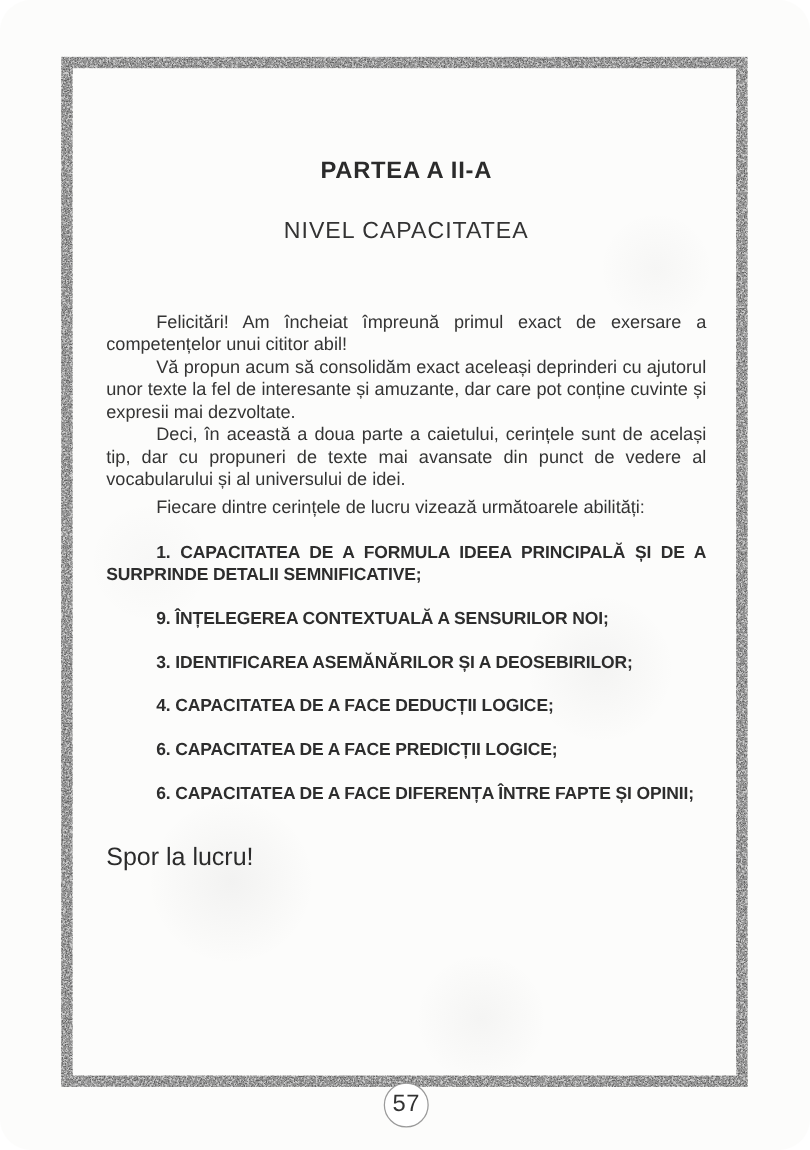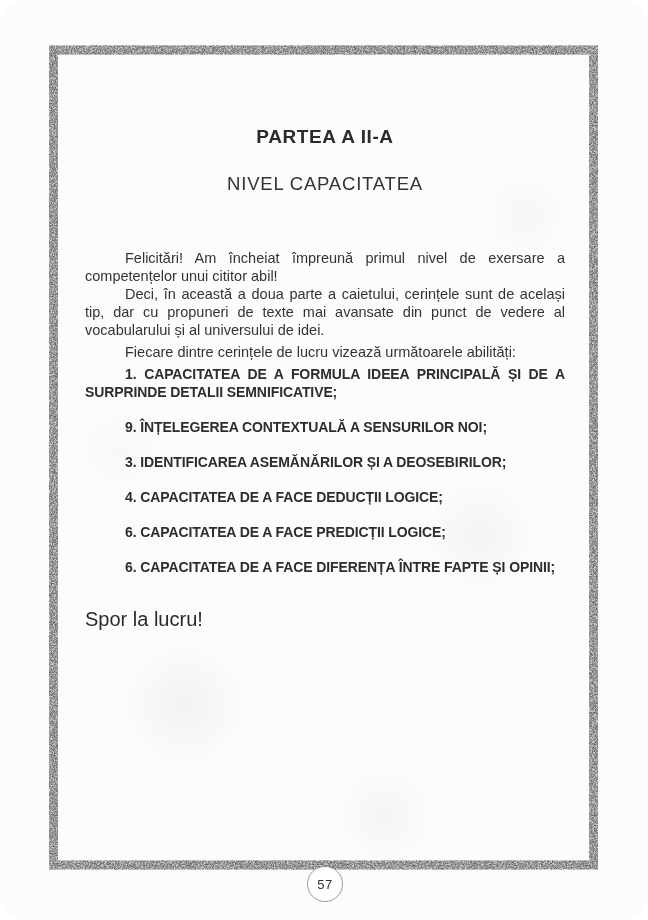--- a/index.html
+++ b/index.html
@@ -58,21 +58,21 @@
     font-size: 14.5px;
     line-height: 18px;
     text-align: justify;
     text-indent: 40px;
     color: #343434;
   }
   .body-text p.lead-in {
     margin-top: 4px;
     text-align: left;
   }
-  .abilities { margin-top: 4px; }
+  .abilities { margin-top: 17px; }
   .abilities p {
     font-size: 14px;
     font-weight: bold;
     line-height: 18px;
     text-align: justify;
     text-indent: 40px;
     letter-spacing: -0.1px;
     margin-bottom: 17px;
     color: #2d2d2d;
   }
@@ -91,21 +91,21 @@
     height: 36px;
     border-radius: 50%;
     background: #ffffff;
     border: 1px solid #9a9a9a;
     display: flex;
     align-items: center;
     justify-content: center;
     z-index: 5;
   }
   .page-badge span {
-    font-size: 13px;
+    font-size: 19px;
     color: #333333;
     letter-spacing: 0.5px;
   }
 </style>
 </head>
 <body>
 
 <div class="sheet">
 
   <svg class="frame" viewBox="0 0 648 920" xmlns="http://www.w3.org/2000/svg">
@@ -126,21 +126,22 @@
     <rect x="53.5" y="50" width="540" height="815" fill="none" stroke="#444444" stroke-width="9" filter="url(#speckle2)"></rect>
   </svg>
 
   <div class="content">
 
     <h1 class="title">PARTEA A II-A</h1>
 
     <h2 class="subtitle">NIVEL CAPACITATEA</h2>
 
     <div class="body-text">
-      <p>Felicitări! Am încheiat împreună primul nivel de exersare a competențelor unui cititor abil!</p>
+      <p>Felicitări! Am încheiat împreună primul exact de exersare a competențelor unui cititor abil!</p>
+      <p>Vă propun acum să consolidăm exact aceleași deprinderi cu ajutorul unor texte la fel de interesante și amuzante, dar care pot conține cuvinte și expresii mai dezvoltate.</p>
       <p>Deci, în această a doua parte a caietului, cerințele sunt de același tip, dar cu propuneri de texte mai avansate din punct de vedere al vocabularului și al universului de idei.</p>
       <p class="lead-in">Fiecare dintre cerințele de lucru vizează următoarele abilități:</p>
     </div>
 
     <div class="abilities">
       <p>1. CAPACITATEA DE A FORMULA IDEEA PRINCIPALĂ ȘI DE A SURPRINDE DETALII SEMNIFICATIVE;</p>
       <p>9. ÎNȚELEGEREA CONTEXTUALĂ A SENSURILOR NOI;</p>
       <p>3. IDENTIFICAREA ASEMĂNĂRILOR ȘI A DEOSEBIRILOR;</p>
       <p>4. CAPACITATEA DE A FACE DEDUCȚII LOGICE;</p>
       <p>6. CAPACITATEA DE A FACE PREDICȚII LOGICE;</p>

